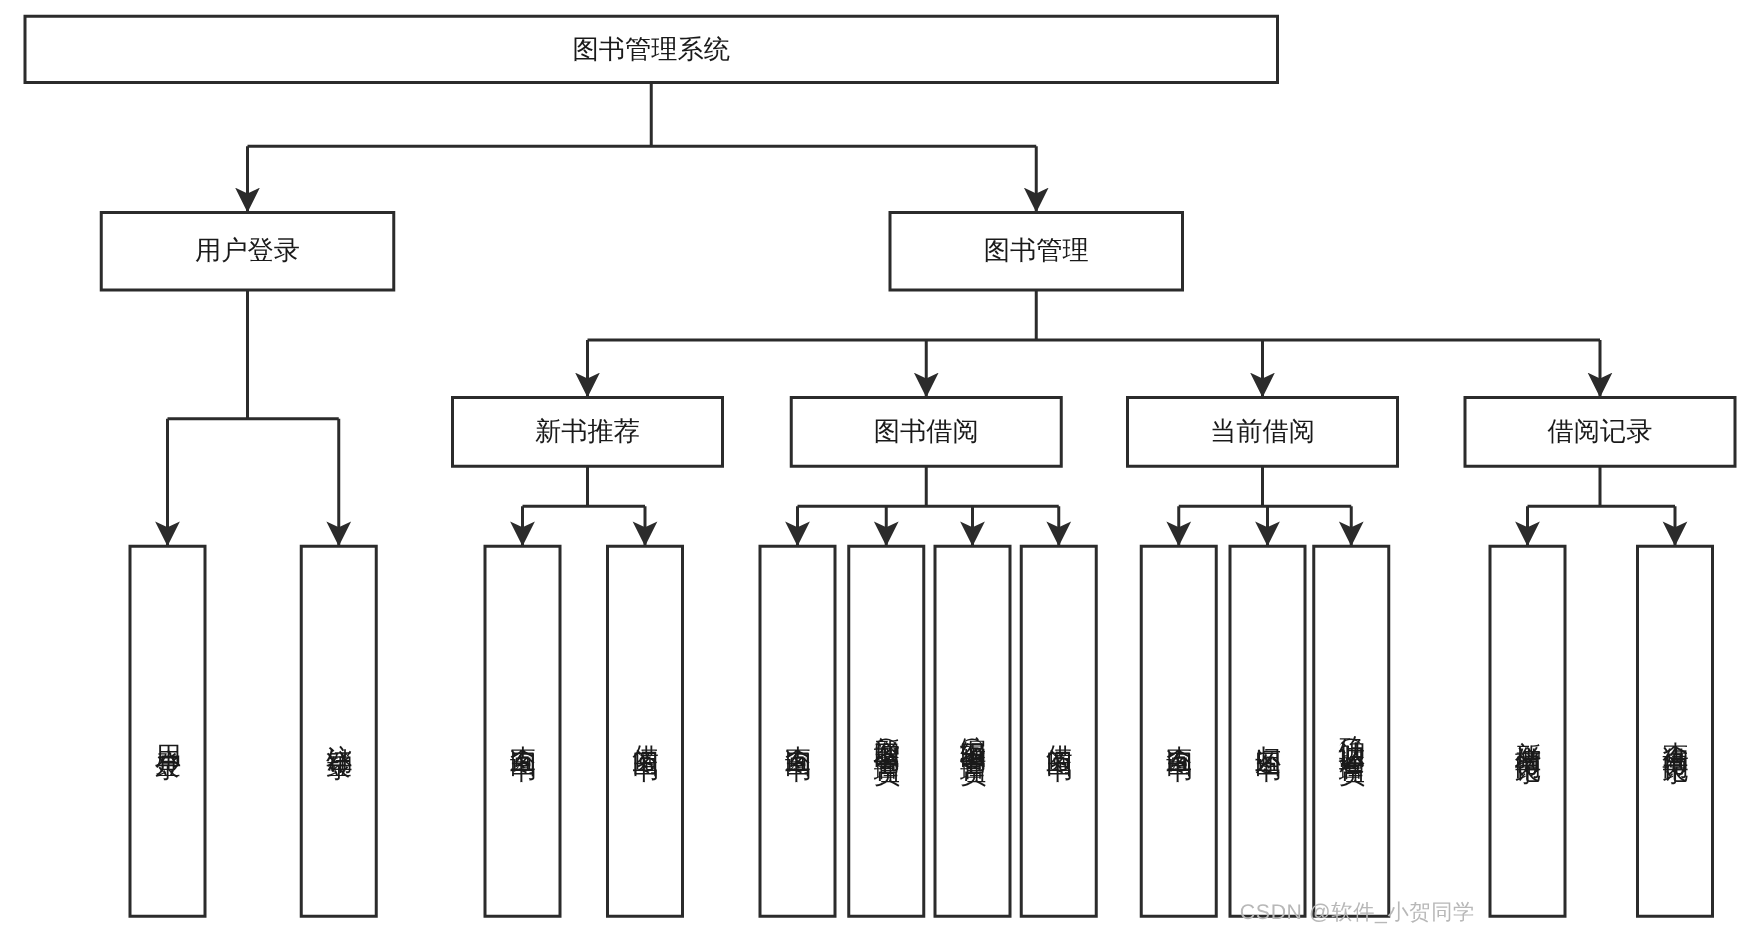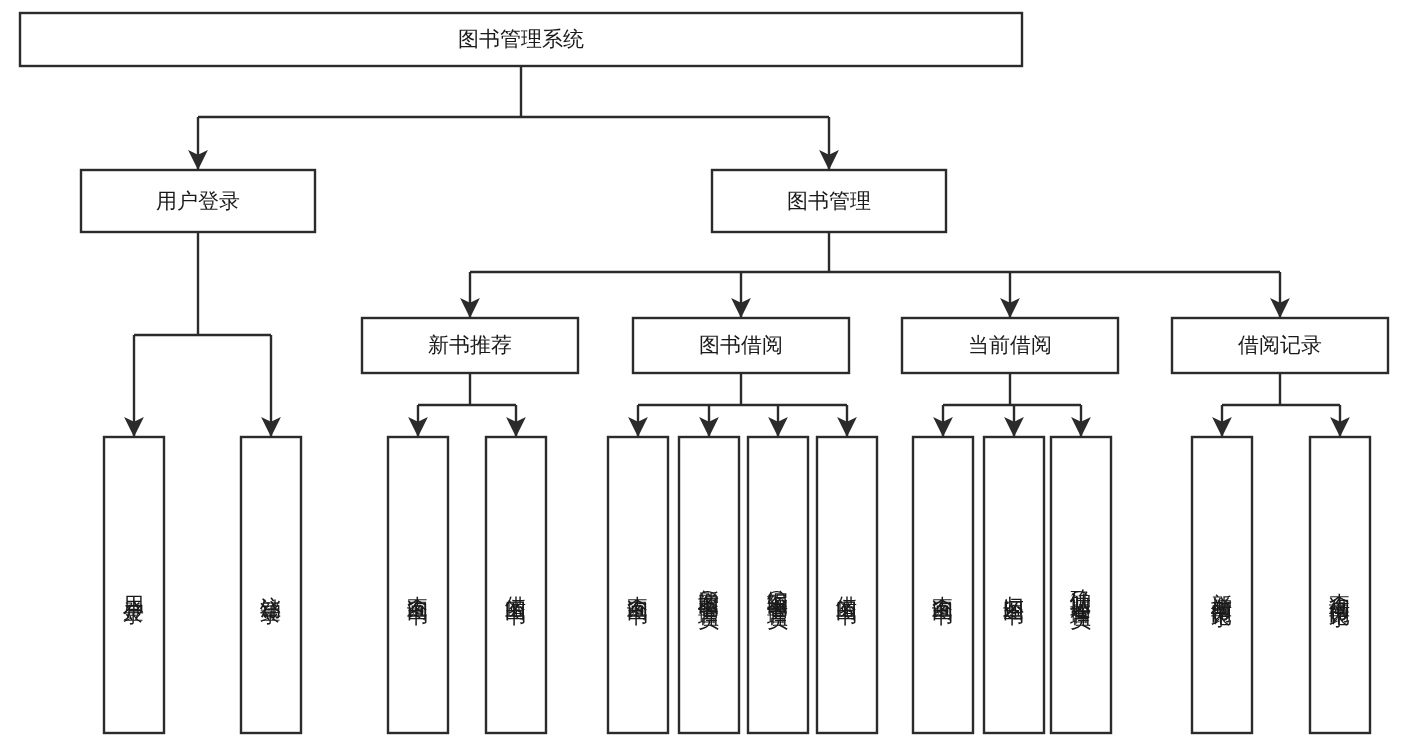--- a/index.html
+++ b/index.html
@@ -208,13 +208,14 @@
         </g>
         <g>
           <rect x="1310" y="437" width="60" height="296" class="node-box"></rect>
           <foreignObject x="1310" y="437" width="60" height="296"><div xmlns="http://www.w3.org/1999/xhtml" style="width: 60px; height: 296px; display: flex; align-items: center; justify-content: center;">
               <span style="writing-mode: vertical-rl; text-orientation: upright; font-family: &quot;Liberation Sans&quot;, &quot;DejaVu Sans&quot;, sans-serif; font-size: 21px; color: rgb(26, 26, 26); letter-spacing: 3px; line-height: 1; white-space: nowrap;">查询借阅记录</span>
             </div></foreignObject>
         </g>
       </g>
   </svg>
 
+  <div class="watermark">CSDN @软件_小贺同学</div>
 </div>
 
 </body></html>

